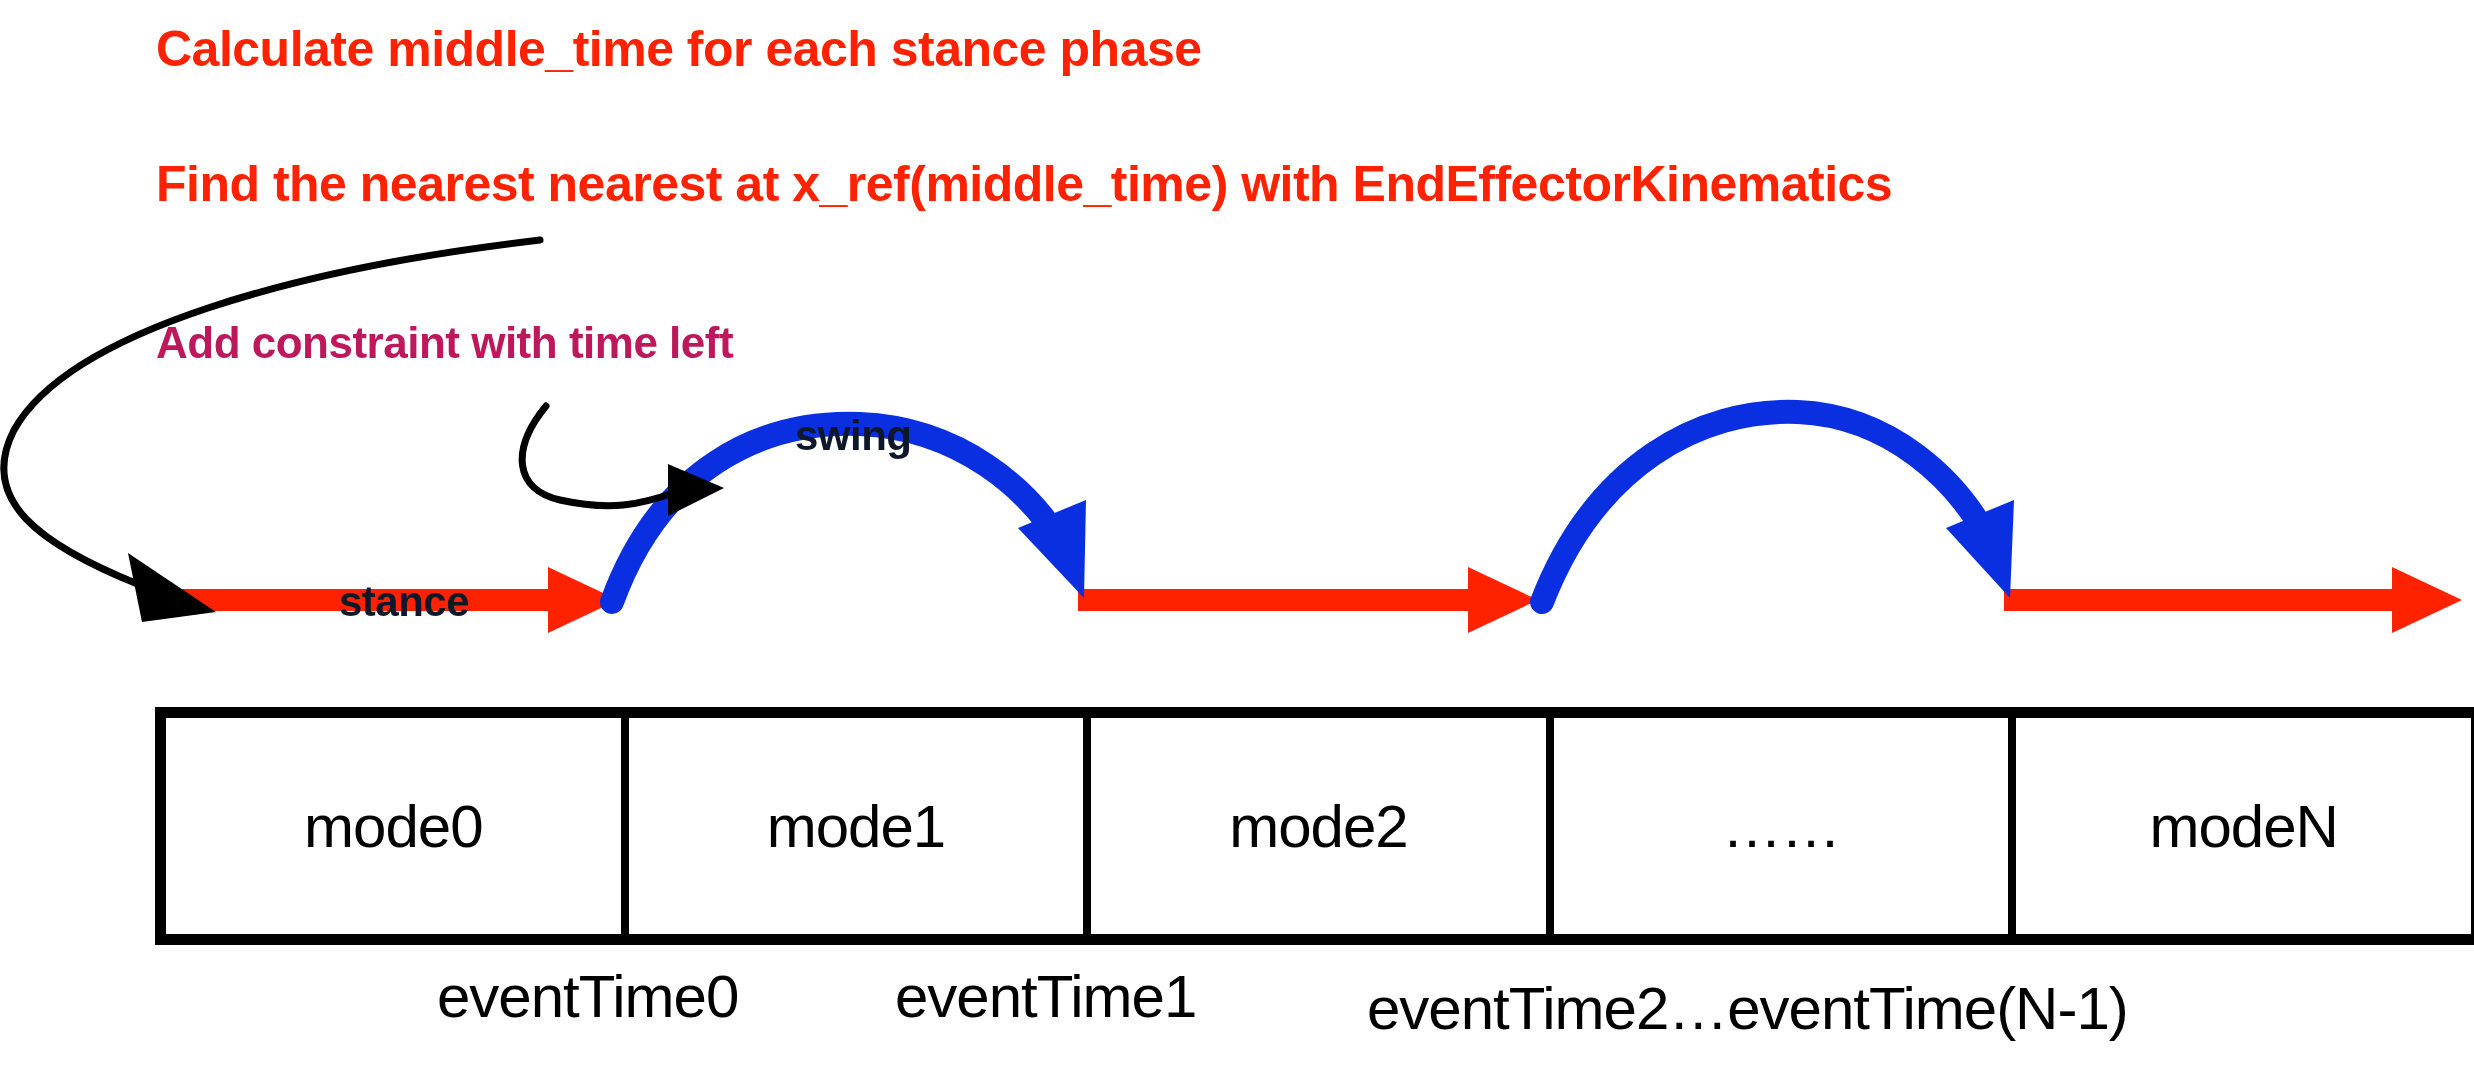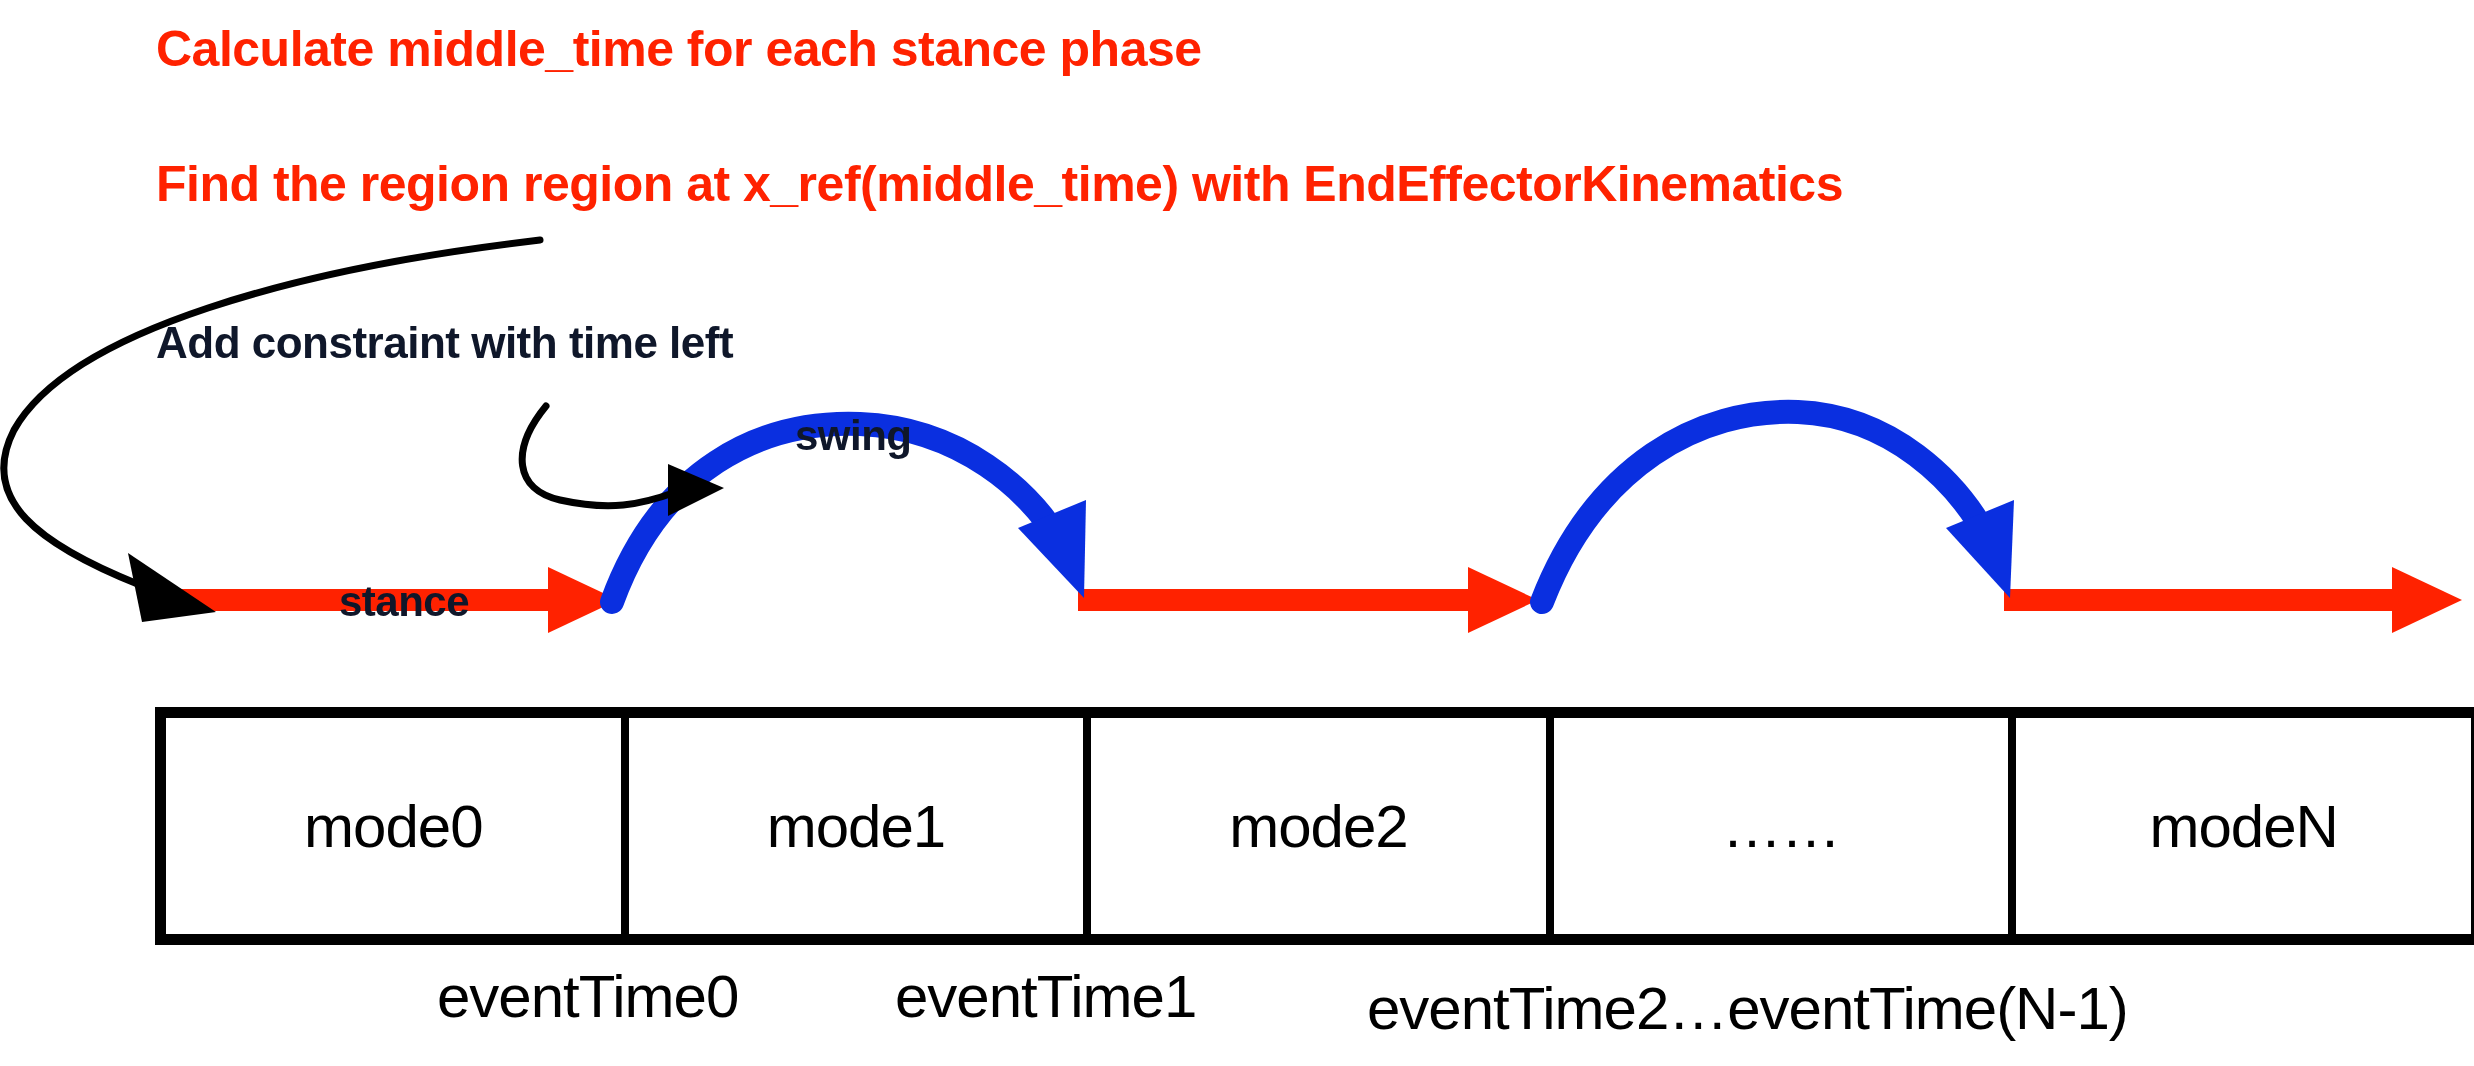--- a/index.html
+++ b/index.html
@@ -23,21 +23,21 @@
   .annot {
     position: absolute;
     white-space: nowrap;
     font-weight: bold;
     letter-spacing: -0.5px;
   }
   .annot-red {
     color: #FF2200;
   }
   .annot-blue {
-    color: #0f172a;
+    color: #be185d;
   }
   #note-calculate {
     left: 156px;
     top: 20px;
     font-size: 50px;
   }
   #note-find {
     left: 156px;
     top: 155px;
     font-size: 50px;
@@ -162,21 +162,21 @@
 
       <g>
         <path d="M 546,406 C 510,450 515,490 560,500 C 610,511 640,505 676,492" fill="none" stroke="#000000" stroke-width="7" stroke-linecap="round"></path>
         <polygon points="668,464 724,488 668,516" fill="#000000"></polygon>
       </g>
     </g>
   </svg>
 
   <div class="annot annot-red" id="note-calculate">Calculate middle_time for each stance phase</div>
 
-  <div class="annot annot-red" id="note-find">Find the region region at x_ref(middle_time) with EndEffectorKinematics</div>
+  <div class="annot annot-red" id="note-find">Find the nearest nearest at x_ref(middle_time) with EndEffectorKinematics</div>
 
   <div class="annot annot-blue" id="note-addconstraint">Add constraint with time left</div>
 
   <div class="gait-label" id="label-stance">stance</div>
 
   <div class="gait-label" id="label-swing">swing</div>
 
   <div class="mode-strip">
     <div class="mode-cell">
       <span>mode0</span>

